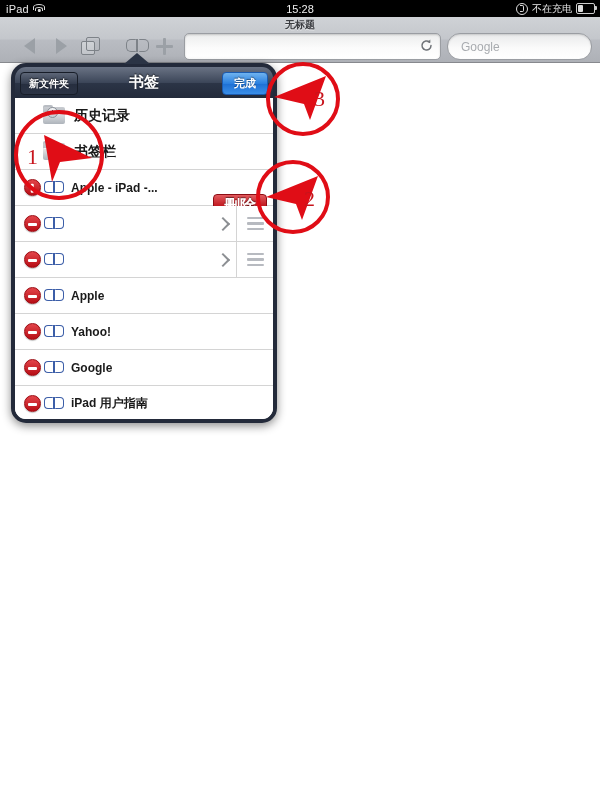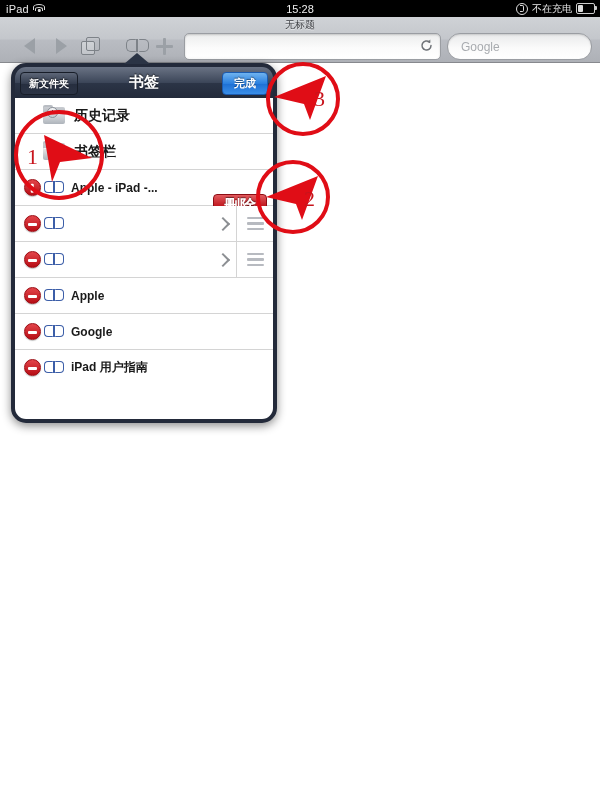--- a/index.html
+++ b/index.html
@@ -32,21 +32,21 @@
   .battery i{position:absolute;left:1px;top:1px;bottom:1px;width:5px;background:#ddd;border-radius:1px;}
 
   
   .chrome{
     position:absolute;left:0;top:17px;width:600px;height:45px;
     background:linear-gradient(to bottom,#cfd2d6 0%,#c4c7cc 48%,#b9bcc2 52%,#aeb1b7 100%);
     border-bottom:1px solid #87898e;
   }
   .pagetitle{
     position:absolute;left:0;top:1px;width:600px;text-align:center;
-    font-size:10px;color:#3b3d41;font-weight:normal;
+    font-size:10px;color:#3b3d41;font-weight:bold;
     text-shadow:0 1px 0 rgba(255,255,255,.6);
   }
   .toolbar{position:absolute;left:0;top:14px;width:600px;height:31px;}
   .tb-icon{
     position:absolute;top:0;height:30px;display:flex;align-items:center;justify-content:center;
     cursor:default;
   }
   .arrow-l,.arrow-r{width:0;height:0;border-top:8px solid transparent;border-bottom:8px solid transparent;}
   .arrow-l{border-right:11px solid #9ba0a6;}
   .arrow-r{border-left:11px solid #9ba0a6;}
@@ -372,20 +372,30 @@
         <span class="row-label">Apple</span>
         <span class="spacer"></span>
       </div>
       <div class="row">
         <span class="del-badge">
           <i></i>
         </span>
         <span class="bm-ico">
           <em></em>
         </span>
+        <span class="row-label">Yahoo!</span>
+        <span class="spacer"></span>
+      </div>
+      <div class="row">
+        <span class="del-badge">
+          <i></i>
+        </span>
+        <span class="bm-ico">
+          <em></em>
+        </span>
         <span class="row-label">Google</span>
         <span class="spacer"></span>
       </div>
       <div class="row">
         <span class="del-badge">
           <i></i>
         </span>
         <span class="bm-ico">
           <em></em>
         </span>

